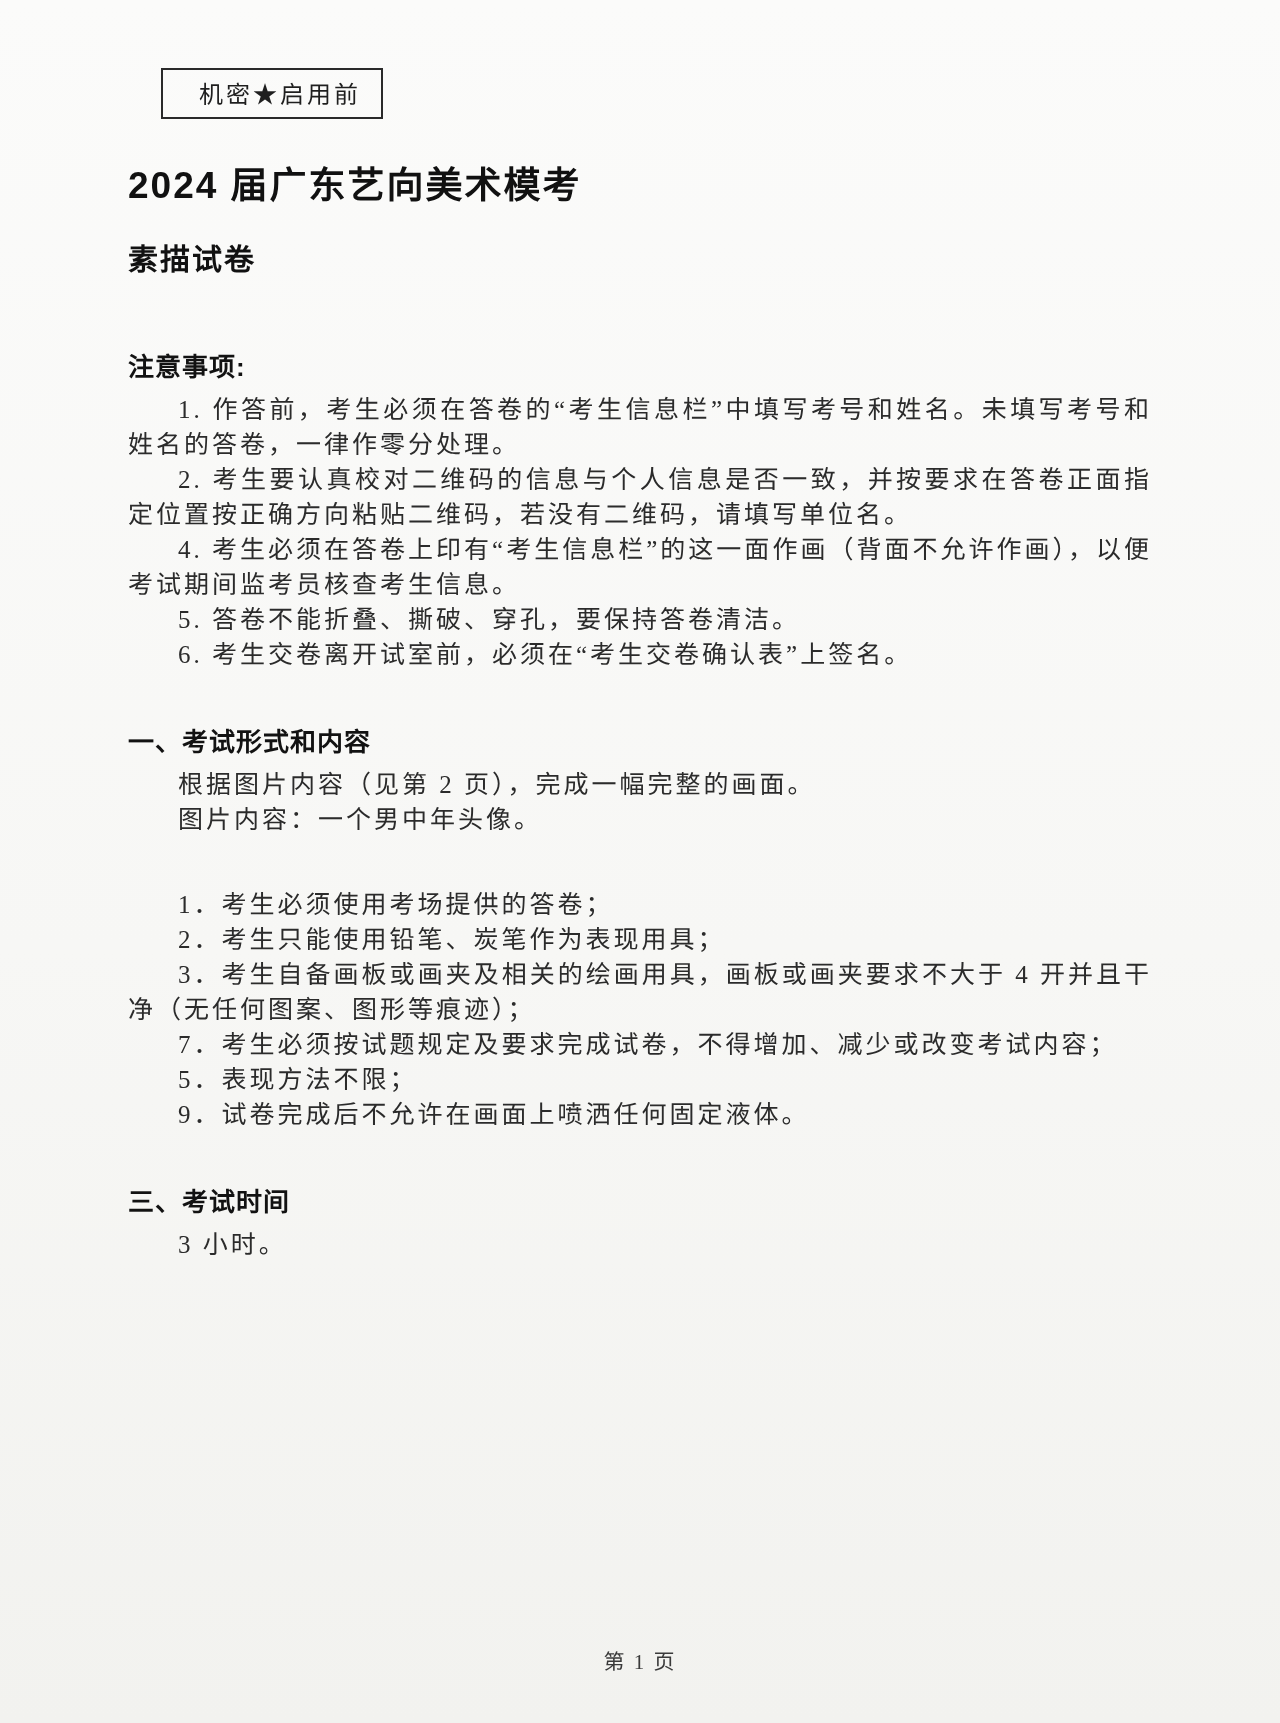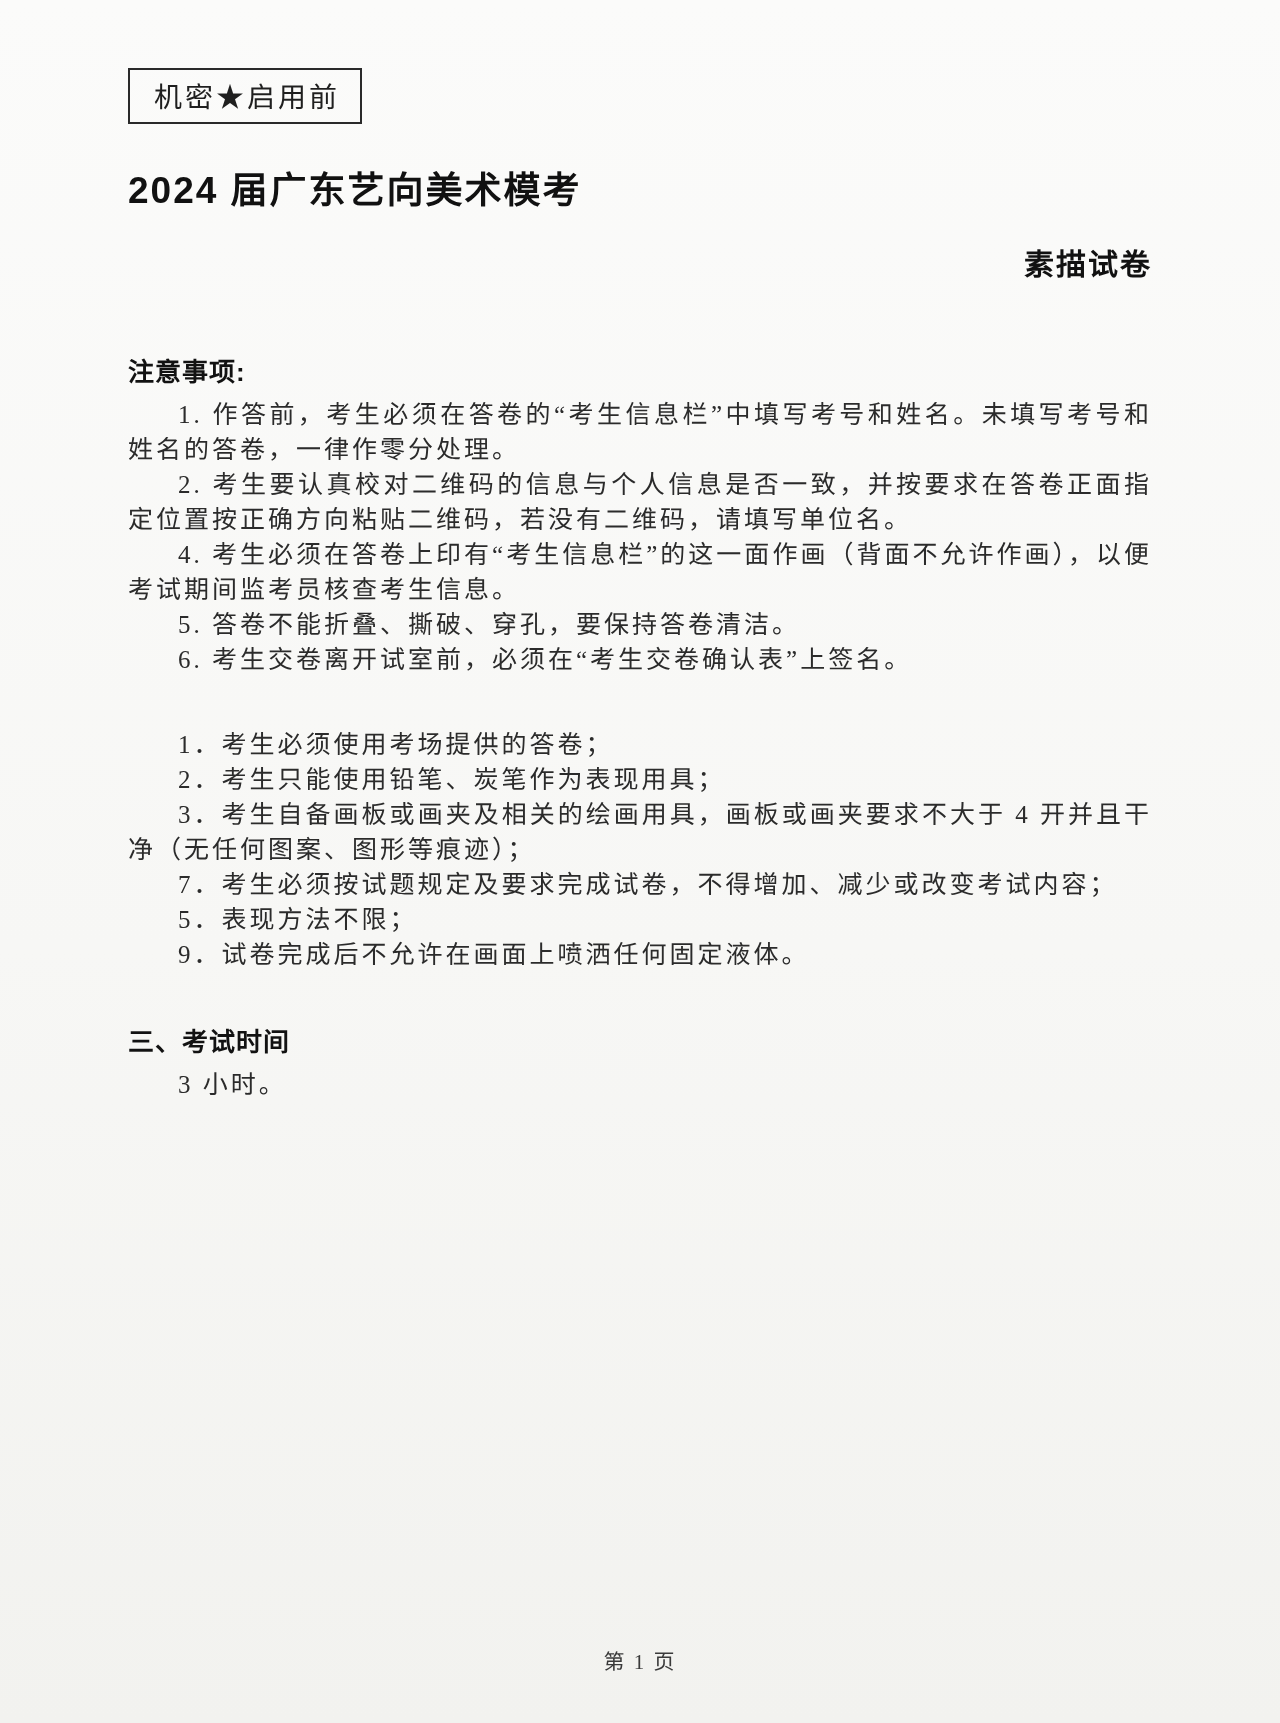--- a/index.html
+++ b/index.html
@@ -15,37 +15,38 @@
     background: linear-gradient(180deg, #fbfbfa 0%, #f7f7f5 55%, #f2f2ef 100%);
     color: #2b2b2b;
     font-family: "Liberation Serif", "DejaVu Serif", serif;
     box-sizing: border-box;
     padding: 68px 128px 0 128px;
     overflow: hidden;
   }
   .secret-box {
     display: inline-block;
     border: 2px solid #2a2a2a;
-    padding: 5px 20px 7px 24px;
-    font-size: 28px;
+    padding: 5px 20px 7px 36px;
+    font-size: 24px;
     letter-spacing: 3px;
     color: #1f1f1f;
     background: transparent;
+    margin-left: 33px;
   }
   .title {
     margin: 36px 0 0 0;
     font-family: "Liberation Sans", "DejaVu Sans", sans-serif;
     font-weight: bold;
     font-size: 37px;
     letter-spacing: 2px;
     color: #111;
   }
   .subtitle {
     margin: 26px 0 12px 0;
-    text-align: right;
+    text-align: left;
     font-family: "Liberation Sans", "DejaVu Sans", sans-serif;
     font-weight: bold;
     font-size: 30px;
     letter-spacing: 2px;
     color: #111;
   }
   .notice { margin-top: 68px; }
   .heading {
     font-family: "Liberation Sans", "DejaVu Sans", sans-serif;
     font-weight: bold;
@@ -90,20 +91,25 @@
 
   <div class="notice body-text">
     <div class="heading">注意事项:</div>
     <p>1. 作答前，考生必须在答卷的“考生信息栏”中填写考号和姓名。未填写考号和姓名的答卷，一律作零分处理。</p>
     <p>2. 考生要认真校对二维码的信息与个人信息是否一致，并按要求在答卷正面指定位置按正确方向粘贴二维码，若没有二维码，请填写单位名。</p>
     <p>4. 考生必须在答卷上印有“考生信息栏”的这一面作画（背面不允许作画），以便考试期间监考员核查考生信息。</p>
     <p>5. 答卷不能折叠、撕破、穿孔，要保持答卷清洁。</p>
     <p>6. 考生交卷离开试室前，必须在“考生交卷确认表”上签名。</p>
   </div>
 
+  <div class="section body-text">
+    <div class="heading">一、考试形式和内容</div>
+    <p>根据图片内容（见第 2 页），完成一幅完整的画面。</p>
+    <p>图片内容：一个男中年头像。</p>
+  </div>
 
   <div class="section body-text">
     <p>1．考生必须使用考场提供的答卷；</p>
     <p>2．考生只能使用铅笔、炭笔作为表现用具；</p>
     <p>3．考生自备画板或画夹及相关的绘画用具，画板或画夹要求不大于 4 开并且干净（无任何图案、图形等痕迹）；</p>
     <p>7．考生必须按试题规定及要求完成试卷，不得增加、减少或改变考试内容；</p>
     <p>5．表现方法不限；</p>
     <p>9．试卷完成后不允许在画面上喷洒任何固定液体。</p>
   </div>
 

